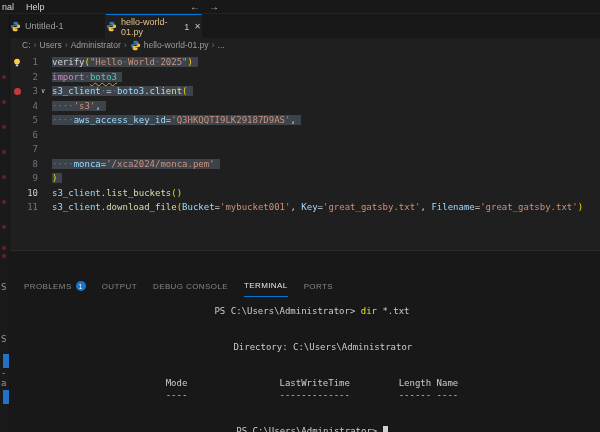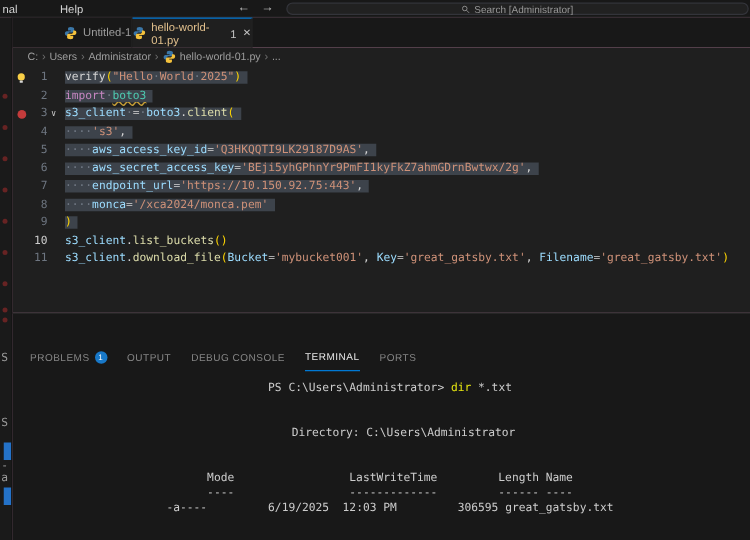--- a/index.html
+++ b/index.html
@@ -5,33 +5,33 @@
   * { margin:0; padding:0; box-sizing:border-box; }
   html,body { background:#000; }
   #app {
     position:relative; width:600px; height:432px; overflow:hidden;
     background:#f9a8d4; font-family:"Liberation Sans", sans-serif;
     color:#cccccc; cursor:default;
   }
   
   #titlebar { position:absolute; left:0; top:0; width:600px; height:14px; background:#181818; border-bottom:1px solid #222; }
   .menu-frag { position:absolute; left:2px; top:2px; font-size:9px; color:#d6d6d6; }
-  .menu-item { position:absolute; left:22px; top:2px; font-size:9px; color:#d6d6d6; padding:0 4px;margin-left:22px; }
+  .menu-item { position:absolute; left:22px; top:2px; font-size:9px; color:#d6d6d6; padding:0 4px; }
   .nav-arrow { position:absolute; top:0; font-size:10px; color:#c5c5c5; line-height:14px; }
   #nav-back { left:190px; } #nav-fwd { left:209px; }
   #searchbox {
     position:absolute; left:229px; right:1px; top:2px; height:10px;
     background:#212121; border:1px solid #33343a; border-radius:5px;
     display:flex; align-items:center; justify-content:center; gap:3px;
     font-size:8px; color:#989898;
   }
   #searchbox svg { width:7px; height:7px; }
   
   #tabbar { position:absolute; left:10px; top:14px; right:0; height:24px; background:#181818; display:flex; }
-  .tab { width:96px; height:24px; display:flex; align-items:center; justify-content:flex-end; gap:4px;
+  .tab { width:96px; height:24px; display:flex; align-items:center; justify-content:flex-start; gap:4px;
          background:#181818; border-right:1px solid #222; font-size:9px; color:#9d9d9d; position:relative; }
   .tab.active { background:#1f1f1f; color:#e2c08d; border-top:1px solid #0078d4; }
   .tab-badge { color:#c5c5c5; font-size:9px; }
   .tab-close { color:#c5c5c5; font-size:8px; margin-left:1px; }
   .pyicon { display:inline-flex; width:11px; height:11px; }
   
   #breadcrumb { position:absolute; left:10px; top:38px; right:0; height:14px; background:#1f1f1f;
                 display:flex; align-items:center; padding-left:12px; gap:3px; font-size:8.5px; color:#9d9d9d; }
   .bc-sep { color:#6e6e6e; font-size:9px; }
   
@@ -69,27 +69,20 @@
 </head>
 <body>
 
 <div id="app">
 
   <div id="titlebar">
     <span class="menu-frag">nal</span>
     <span class="menu-item">Help</span>
     <span class="nav-arrow" id="nav-back">←</span>
     <span class="nav-arrow" id="nav-fwd">→</span>
-    <div id="searchbox">
-      <svg viewBox="0 0 10 10">
-          <circle cx="4" cy="4" r="2.6" fill="none" stroke="#989898" stroke-width="1"></circle>
-          <line x1="6" y1="6" x2="9" y2="9" stroke="#989898" stroke-width="1"></line>
-        </svg>
-      <span>Search [Administrator]</span>
-    </div>
   </div>
 
   <div id="tabbar">
       <div class="tab">
         <span class="pyicon">
           <svg viewBox="0 0 16 16">
             <path fill="#3b77a8" d="M8 1C5.8 1 5 1.9 5 3v2h3.2v.9H3.6C2.1 5.9 1.3 7.1 1.3 8.5S2.1 11 3.6 11H5V9.4C5 8 6 7.3 7.4 7.3h2.8c1.2 0 1.9-.8 1.9-2V3c0-1.1-1.6-2-4.1-2z"></path>
             <path fill="#f5c23c" d="M8 15c2.2 0 3-.9 3-2v-2H7.8v-.9h4.6c1.5 0 2.3-1.2 2.3-2.6S13.9 5 12.4 5H11v1.6C11 8 10 8.7 8.6 8.7H5.8c-1.2 0-1.9.8-1.9 2V13c0 1.1 1.6 2 4.1 2z"></path>
           </svg>
         </span>
@@ -128,22 +121,22 @@
 
   <div id="editor">
       <div class="code-line"><span class="glyph-cell"><svg width="10" height="11" viewBox="0 0 16 16">
             <circle cx="8" cy="6.5" r="4.6" fill="#f8ce46"></circle>
             <rect x="6" y="11" width="4" height="3" rx="0.8" fill="#d8d8d8"></rect>
           </svg></span><span class="lnum">1</span><span class="fold-cell"></span><span class="ltext"><span class="sel"><span class="tk-txt">verify</span><span class="tk-br">(</span><span class="tk-str">"Hello</span><span class="tk-ws">·</span><span class="tk-str">World</span><span class="tk-ws">·</span><span class="tk-str">2025"</span><span class="tk-br">)</span></span></span></div>
       <div class="code-line"><span class="glyph-cell"></span><span class="lnum">2</span><span class="fold-cell"></span><span class="ltext"><span class="sel"><span class="tk-kw">import</span><span class="tk-ws">·</span><span class="tk-mod">boto3</span></span></span></div>
       <div class="code-line"><span class="glyph-cell"><span class="bp-dot"></span></span><span class="lnum">3</span><span class="fold-cell">∨</span><span class="ltext"><span class="sel"><span class="tk-var">s3_client</span><span class="tk-ws">·</span><span class="tk-txt">=</span><span class="tk-ws">·</span><span class="tk-var">boto3</span><span class="tk-txt">.</span><span class="tk-fn">client</span><span class="tk-br">(</span></span></span></div>
       <div class="code-line"><span class="glyph-cell"></span><span class="lnum">4</span><span class="fold-cell"></span><span class="ltext"><span class="sel"><span class="tk-ws">····</span><span class="tk-str">'s3'</span><span class="tk-txt">,</span></span></span></div>
       <div class="code-line"><span class="glyph-cell"></span><span class="lnum">5</span><span class="fold-cell"></span><span class="ltext"><span class="sel"><span class="tk-ws">····</span><span class="tk-var">aws_access_key_id</span><span class="tk-txt">=</span><span class="tk-str">'Q3HKQQTI9LK29187D9AS'</span><span class="tk-txt">,</span></span></span></div>
-      <div class="code-line"><span class="glyph-cell"></span><span class="lnum">6</span><span class="fold-cell"></span><span class="ltext"><span class="sel"><span class="tk-ws">····</span><span class="tk-var">aws_secret_access_key</span><span class="tk-txt">=</span><span class="tk-str">'BEji5yhGPhnYr9PmFI1kyFkZ7ahmGDrnBwtwx/2g'</span><span class="tk-txt">,</span></span></span></div>
-      <div class="code-line"><span class="glyph-cell"></span><span class="lnum">7</span><span class="fold-cell"></span><span class="ltext"><span class="sel"><span class="tk-ws">····</span><span class="tk-var">endpoint_url</span><span class="tk-txt">=</span><span class="tk-str">'https://10.150.92.75:443'</span><span class="tk-txt">,</span></span></span></div>
+      <div class="code-line"><span class="glyph-cell"></span><span class="lnum">6</span><span class="fold-cell"></span></div>
+      <div class="code-line"><span class="glyph-cell"></span><span class="lnum">7</span><span class="fold-cell"></span></div>
       <div class="code-line"><span class="glyph-cell"></span><span class="lnum">8</span><span class="fold-cell"></span><span class="ltext"><span class="sel"><span class="tk-ws">····</span><span class="tk-var">monca</span><span class="tk-txt">=</span><span class="tk-str">'/xca2024/monca.pem'</span></span></span></div>
       <div class="code-line"><span class="glyph-cell"></span><span class="lnum">9</span><span class="fold-cell"></span><span class="ltext"><span class="sel"><span class="tk-br">)</span></span></span></div>
       <div class="code-line"><span class="glyph-cell"></span><span class="lnum cur">10</span><span class="fold-cell"></span><span class="ltext"><span><span class="tk-var">s3_client</span><span class="tk-txt">.</span><span class="tk-fn">list_buckets</span><span class="tk-br">()</span></span></span></div>
       <div class="code-line"><span class="glyph-cell"></span><span class="lnum">11</span><span class="fold-cell"></span><span class="ltext"><span><span class="tk-var">s3_client</span><span class="tk-txt">.</span><span class="tk-fn">download_file</span><span class="tk-br">(</span><span class="tk-var">Bucket</span><span class="tk-txt">=</span><span class="tk-str">'mybucket001'</span><span class="tk-txt">, </span><span class="tk-var">Key</span><span class="tk-txt">=</span><span class="tk-str">'great_gatsby.txt'</span><span class="tk-txt">, </span><span class="tk-var">Filename</span><span class="tk-txt">=</span><span class="tk-str">'great_gatsby.txt'</span><span class="tk-br">)</span></span></span></div>
     </div>
 
   <div id="panel">
     <div id="panel-tabs">
         <span class="ptab">
           <span>PROBLEMS</span>
@@ -164,21 +157,20 @@
       </div>
     <div id="terminal">
         <div class="term-line"><span class="term-t">PS C:\Users\Administrator&gt; </span><span class="term-cmd">dir</span><span class="term-t"> *.txt</span></div>
         <div class="term-line"></div>
         <div class="term-line"></div>
         <div class="term-line"><span class="term-t">    Directory: C:\Users\Administrator</span></div>
         <div class="term-line"></div>
         <div class="term-line"></div>
         <div class="term-line"><span class="term-t">Mode                 LastWriteTime         Length Name</span></div>
         <div class="term-line"><span class="term-t">----                 -------------         ------ ----</span></div>
-        <div class="term-line"><span class="term-t">-a----         6/19/2025  12:03 PM         306595 great_gatsby.txt</span></div>
         <div class="term-line"></div>
         <div class="term-line"></div>
         <div class="term-line"><span class="term-t">PS C:\Users\Administrator&gt; </span><span class="term-cursor"></span></div>
       </div>
   </div>
 
   <div id="sliver">
       <span class="sliver-dot" style="top: 61px;"></span>
       <span class="sliver-dot" style="top: 86px;"></span>
       <span class="sliver-dot" style="top: 111px;"></span>

